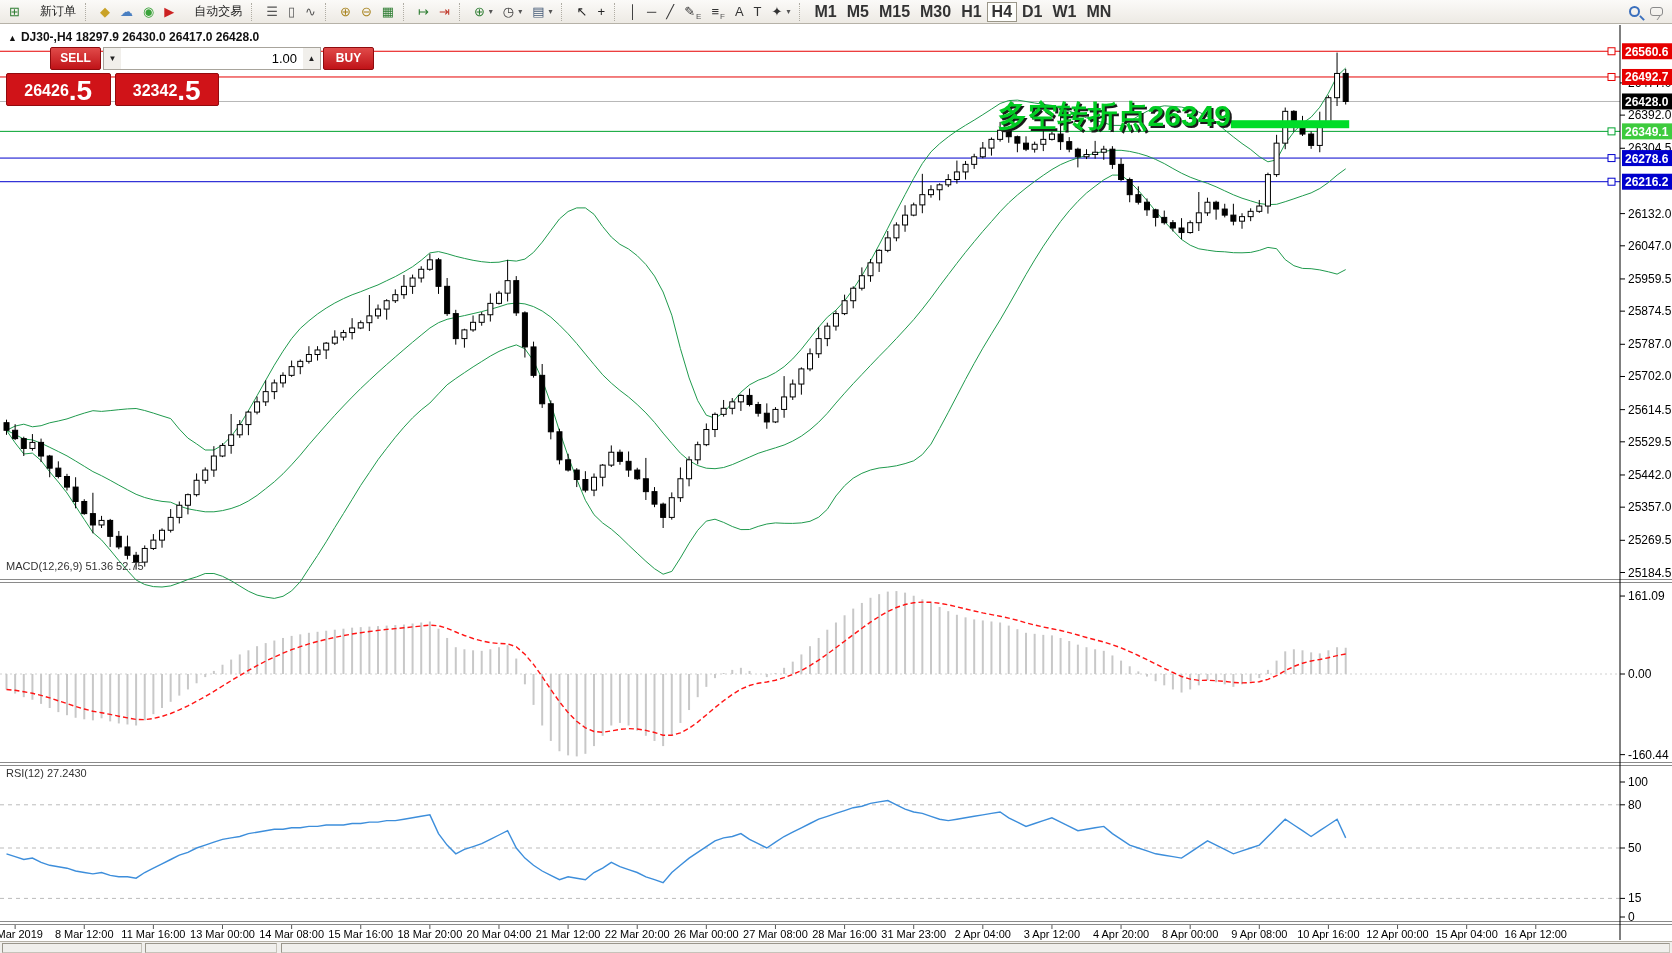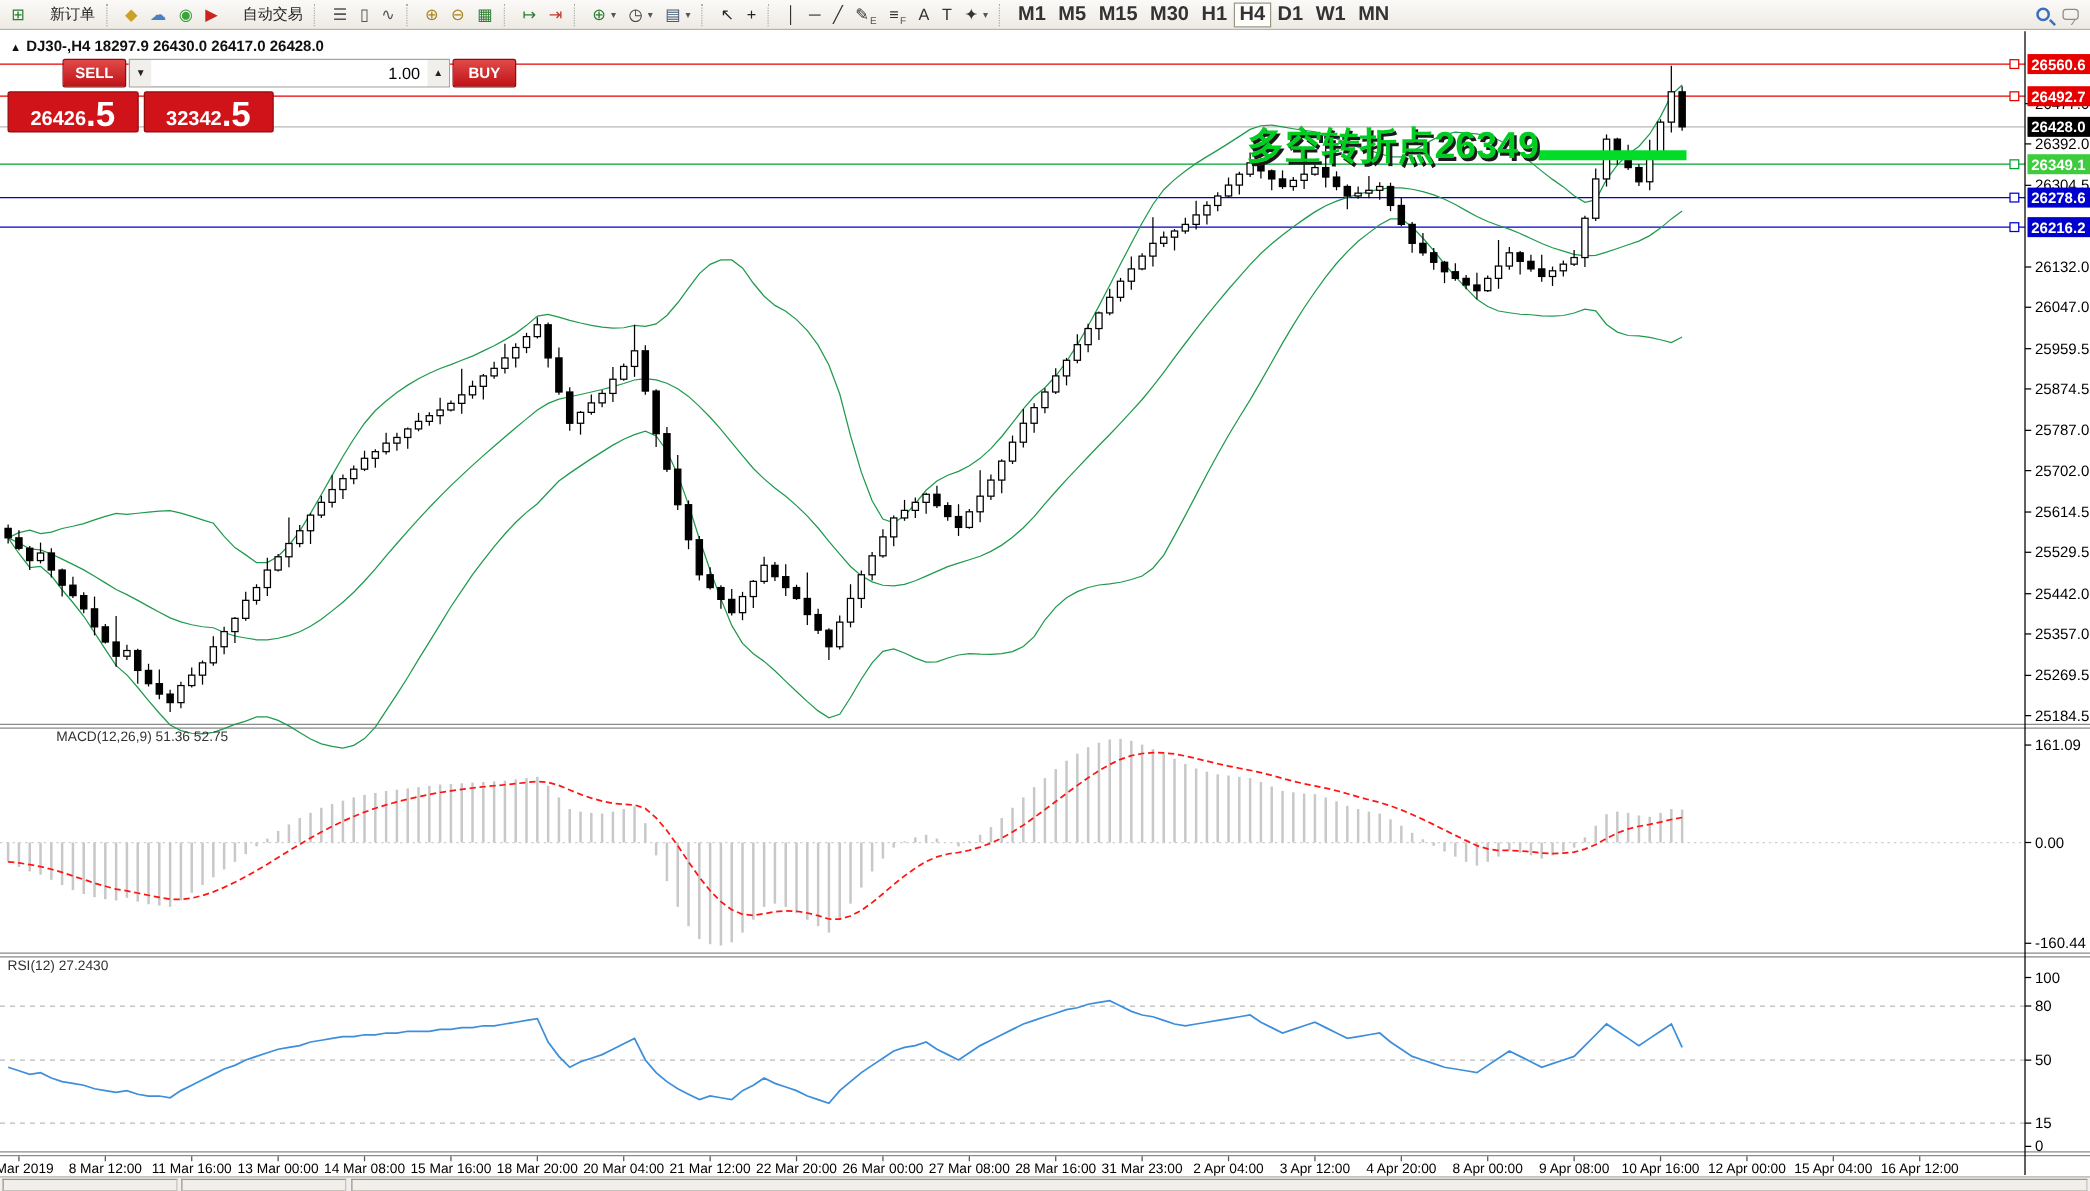--- a/index.html
+++ b/index.html
@@ -28,36 +28,36 @@
   .i-chat { width:13px; height:9px; border:1.5px solid #8a8a8a; border-radius:3px; position:relative; }
   .i-chat::after { content:""; position:absolute; left:7px; top:8px; width:5px; height:4px;
     border-left:1.5px solid #8a8a8a; transform:skewX(-35deg); }
 
   
   #chart-svg { position:absolute; left:0; top:0; z-index:1; }
   #symbol-header { position:absolute; left:8px; top:30px; z-index:10;
     font-size:12px; font-weight:bold; color:#111; }
   #symbol-header .caret { font-size:9px; margin-right:4px; }
   .pane-label { position:absolute; left:6px; z-index:10; font-size:11px; color:#333; }
-  #macd-label { top:584px;margin-left:39px; }
+  #macd-label { top:560px; }
   #rsi-label  { top:767px; }
 
   
   #trade-panel { position:absolute; left:6px; top:47px; width:213px; z-index:20; }
   #tp-row1 { display:flex; height:23px; gap:2px;padding-left:44px; }
   .tp-btn { flex:0 0 51px; background:linear-gradient(#e04a49,#c01318);
     border:1px solid #8e0b0e; border-radius:2px; color:#fff; font-size:12px;
     font-weight:bold; text-align:center; line-height:21px; }
   #tp-spin { flex:1; display:flex; border:1px solid #a8a49c; background:#fff; }
   .spin-btn { width:17px; background:#f1efeb; border:0; font-size:8px; color:#222; }
   #tp-vol { flex:1; border:0; outline:0; text-align:right; padding-right:6px;
-    font-size:13px; font-family:"Liberation Sans",sans-serif;margin-left:39px; }
+    font-size:13px; font-family:"Liberation Sans",sans-serif; }
   #tp-row2 { display:flex; gap:4px; margin-top:3px; }
   .tp-price { flex:1; height:33px; background:#d01318; border:1px solid #930a0e;
-    border-radius:2px; color:#fff; display:flex; align-items:flex-end;
+    border-radius:2px; color:#fff; display:flex; align-items:center;
     justify-content:center; padding-top:2px; }
   .tp-price .main { font-size:16px; font-weight:bold; }
   .tp-price .frac { font-size:28px; font-weight:bold; line-height:26px; }
 
   
   #statusbar { position:absolute; left:0; top:941px; width:1672px; height:12px;
     background:#f0efec; border-top:1px solid #b6b2a8; display:flex; z-index:30; }
   .sb-cell { border:1px solid #c6c3ba; border-top-color:#9a968c; border-left-color:#9a968c;
     background:#f0efec; height:10px; margin-top:1px; font-size:9px; color:#444; }
   .sb-c1 { width:140px; margin-left:2px; }

